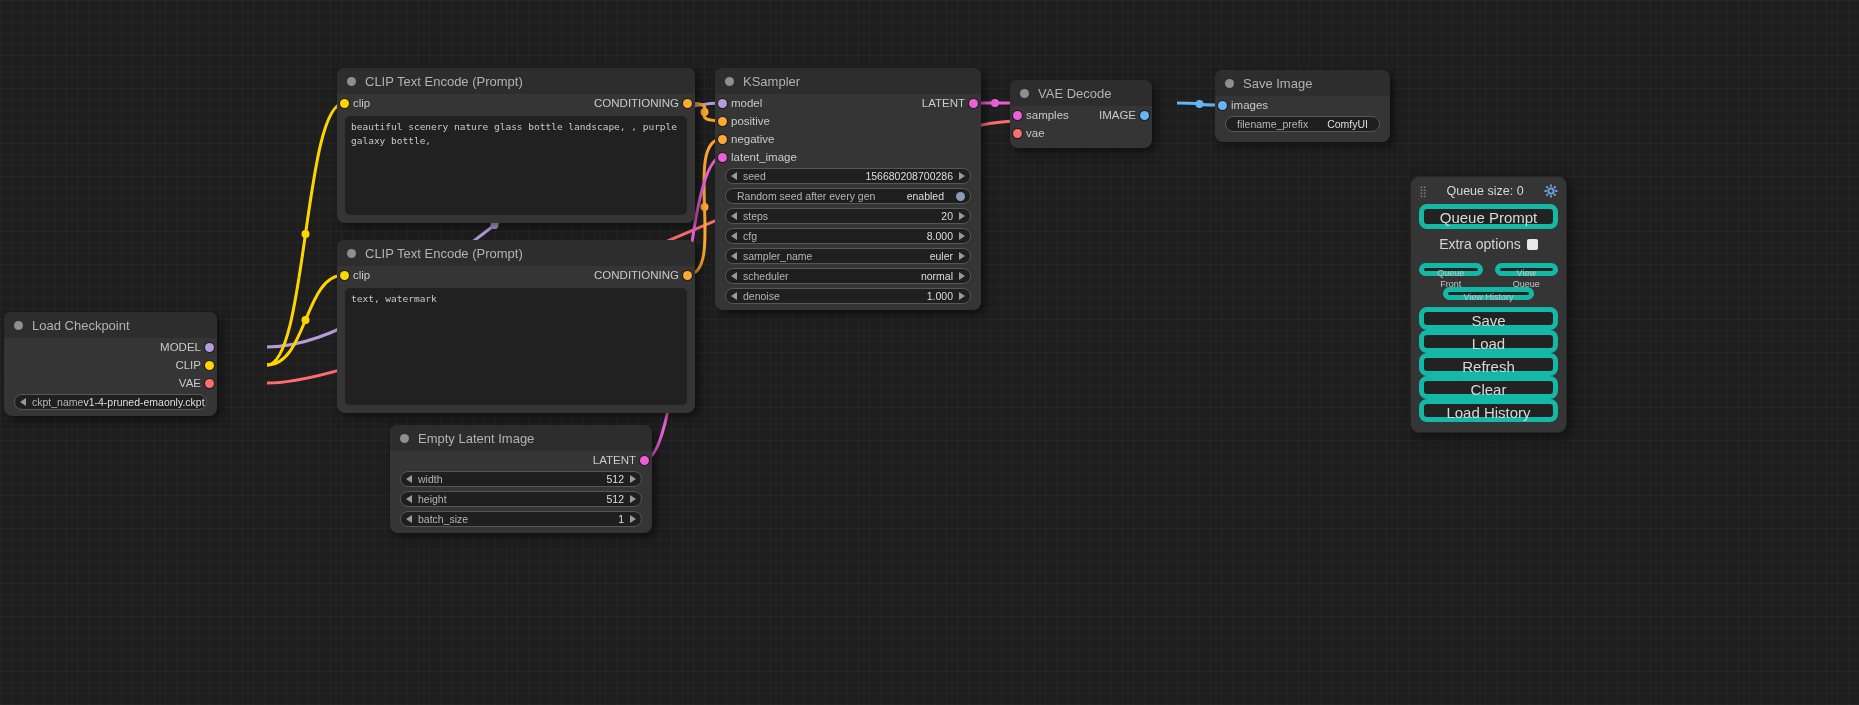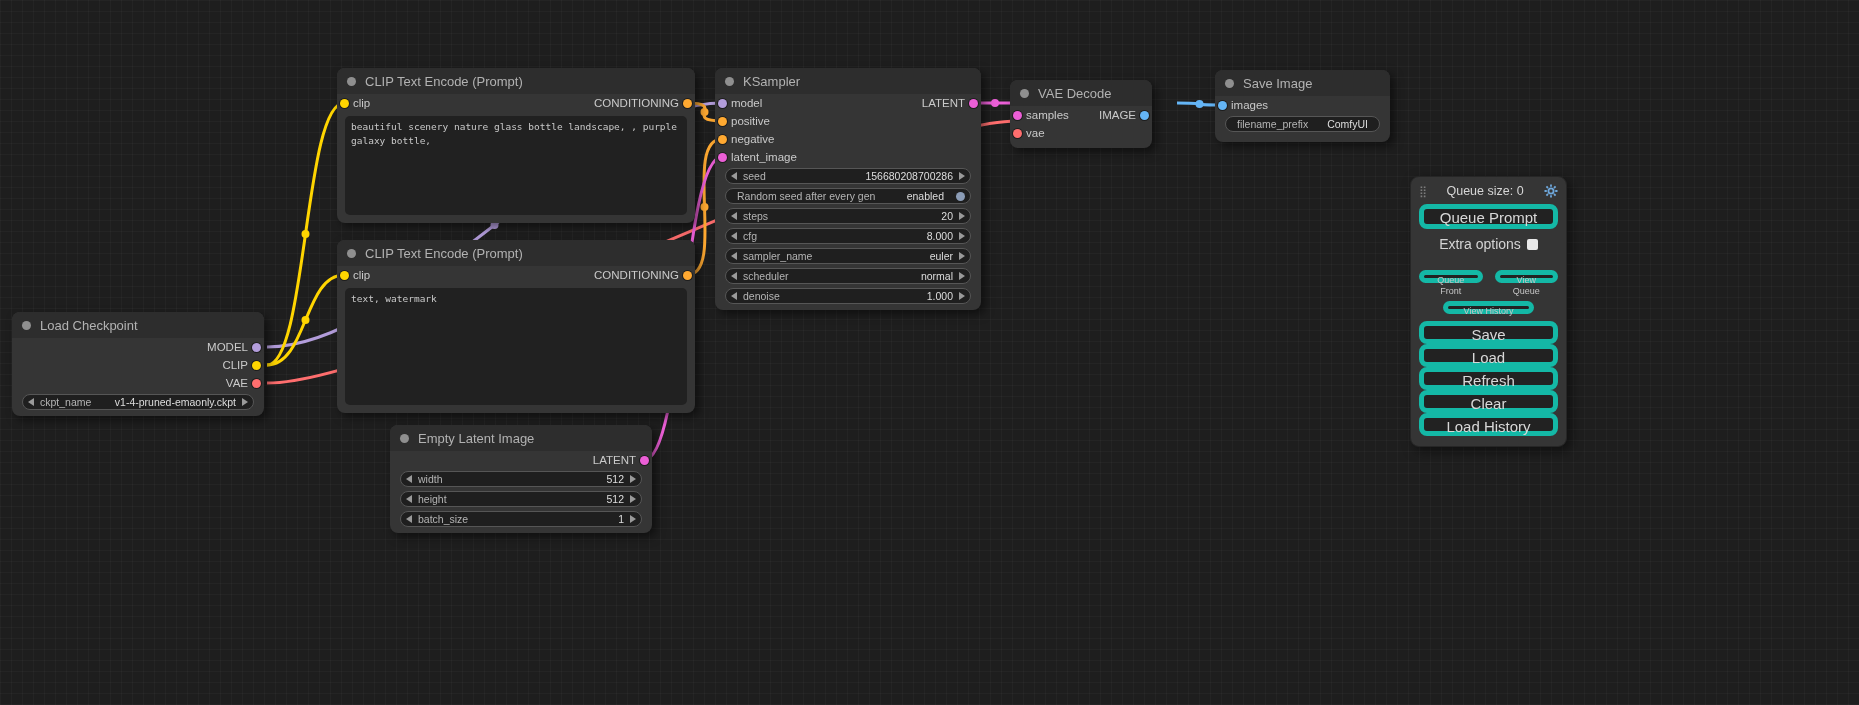--- a/index.html
+++ b/index.html
@@ -72,21 +72,21 @@
     display:block; width:100%; background:#222; border:5px solid #14b8a6;
     border-radius:8px; color:#d8d8d8; font-family:inherit; text-align:center;
     cursor:pointer;
   }
   .btn.qp  { height:25px; font-size:15px; margin-top:4px; }
   .btn.big { height:23px; font-size:15px; }
   .btn.sm  { height:13px; font-size:9px; border-radius:7px; padding:0 4px; color:#c6c6c6; line-height:11px; }
 
   .extra-row { display:flex; align-items:center; justify-content:center; gap:6px; margin:7px 0 3px; font-size:14px; color:#d4d4d4; }
   .checkbox { width:11px; height:11px; background:#e9e9e9; border-radius:2px; flex:none; }
-  .small-row { display:flex; gap:12px; margin-top:18px; }
+  .small-row { display:flex; gap:12px; margin-top:11px; }
   .small-row .btn.sm { flex:1; }
   .small-row.center { justify-content:center; }
   .small-row.center .btn.sm { flex:0 0 66%; }
   .gap { height:7px; }
 </style>
 </head>
 <body>
 
 <div class="canvas">
 
@@ -104,21 +104,21 @@
       <path d="M 687 275 C 727 275, 682 139, 722 139" stroke="#FFA931" stroke-width="3" fill="none"></path>
       <circle cx="704.5" cy="207" r="4" fill="#FFA931"></circle>
       <path d="M 644 460 C 684 460, 682 157, 722 157" stroke="#EC5FD7" stroke-width="3" fill="none"></path>
       <circle cx="683" cy="308.5" r="4" fill="#EC5FD7"></circle>
       <path d="M 973 103 C 1013 103, 977 103, 1017 103" stroke="#EC5FD7" stroke-width="3" fill="none"></path>
       <circle cx="995" cy="103" r="4" fill="#EC5FD7"></circle>
       <path d="M 1177 103 C 1217 103, 1182 105, 1222 105" stroke="#64B5F6" stroke-width="3" fill="none"></path>
       <circle cx="1199.5" cy="104" r="4" fill="#64B5F6"></circle>
     </svg>
 
-  <div class="node" style="left:12px;top:312px;width:252px;height:104px">
+  <div class="node" style="left:4px;top:312px;width:213px;height:104px">
     <div class="ntitle">
       <span class="ndot"></span>
       <span>Load Checkpoint</span>
     </div>
     <div class="srow">
       <span class="out-label">MODEL</span>
       <span class="sdot out" style="background: rgb(179, 157, 219);"></span>
     </div>
     <div class="srow">
       <span class="out-label">CLIP</span>

